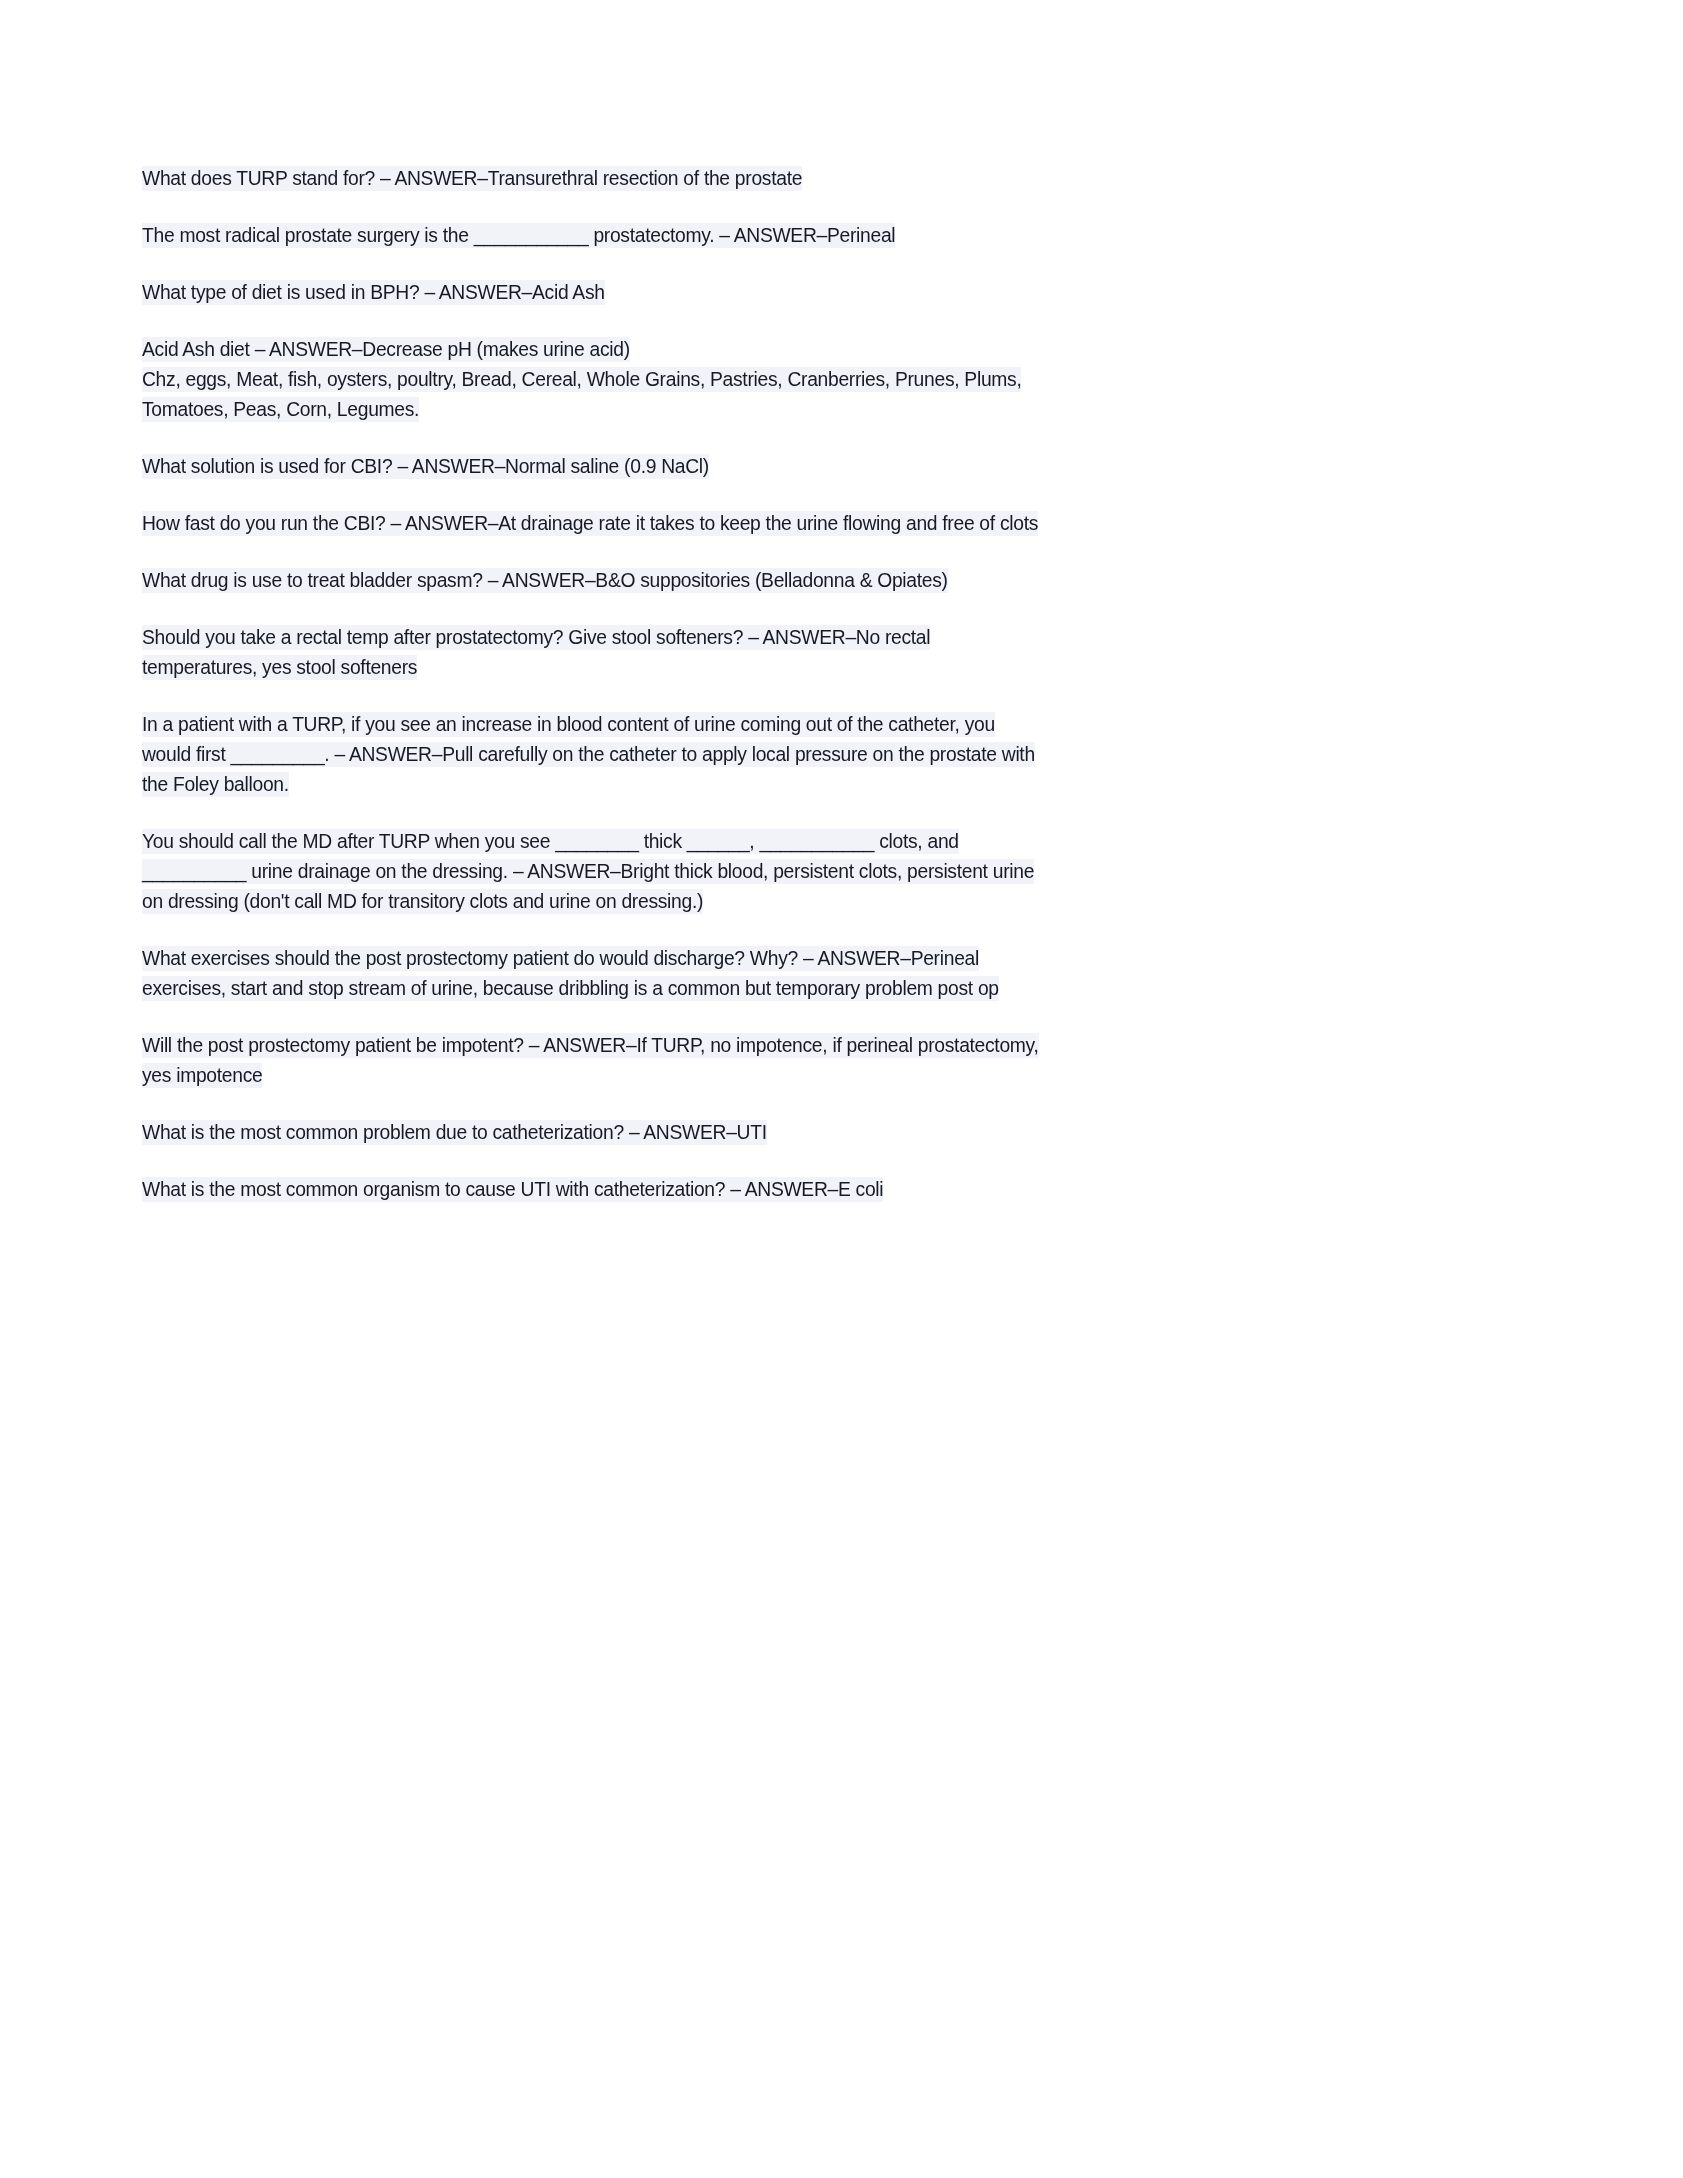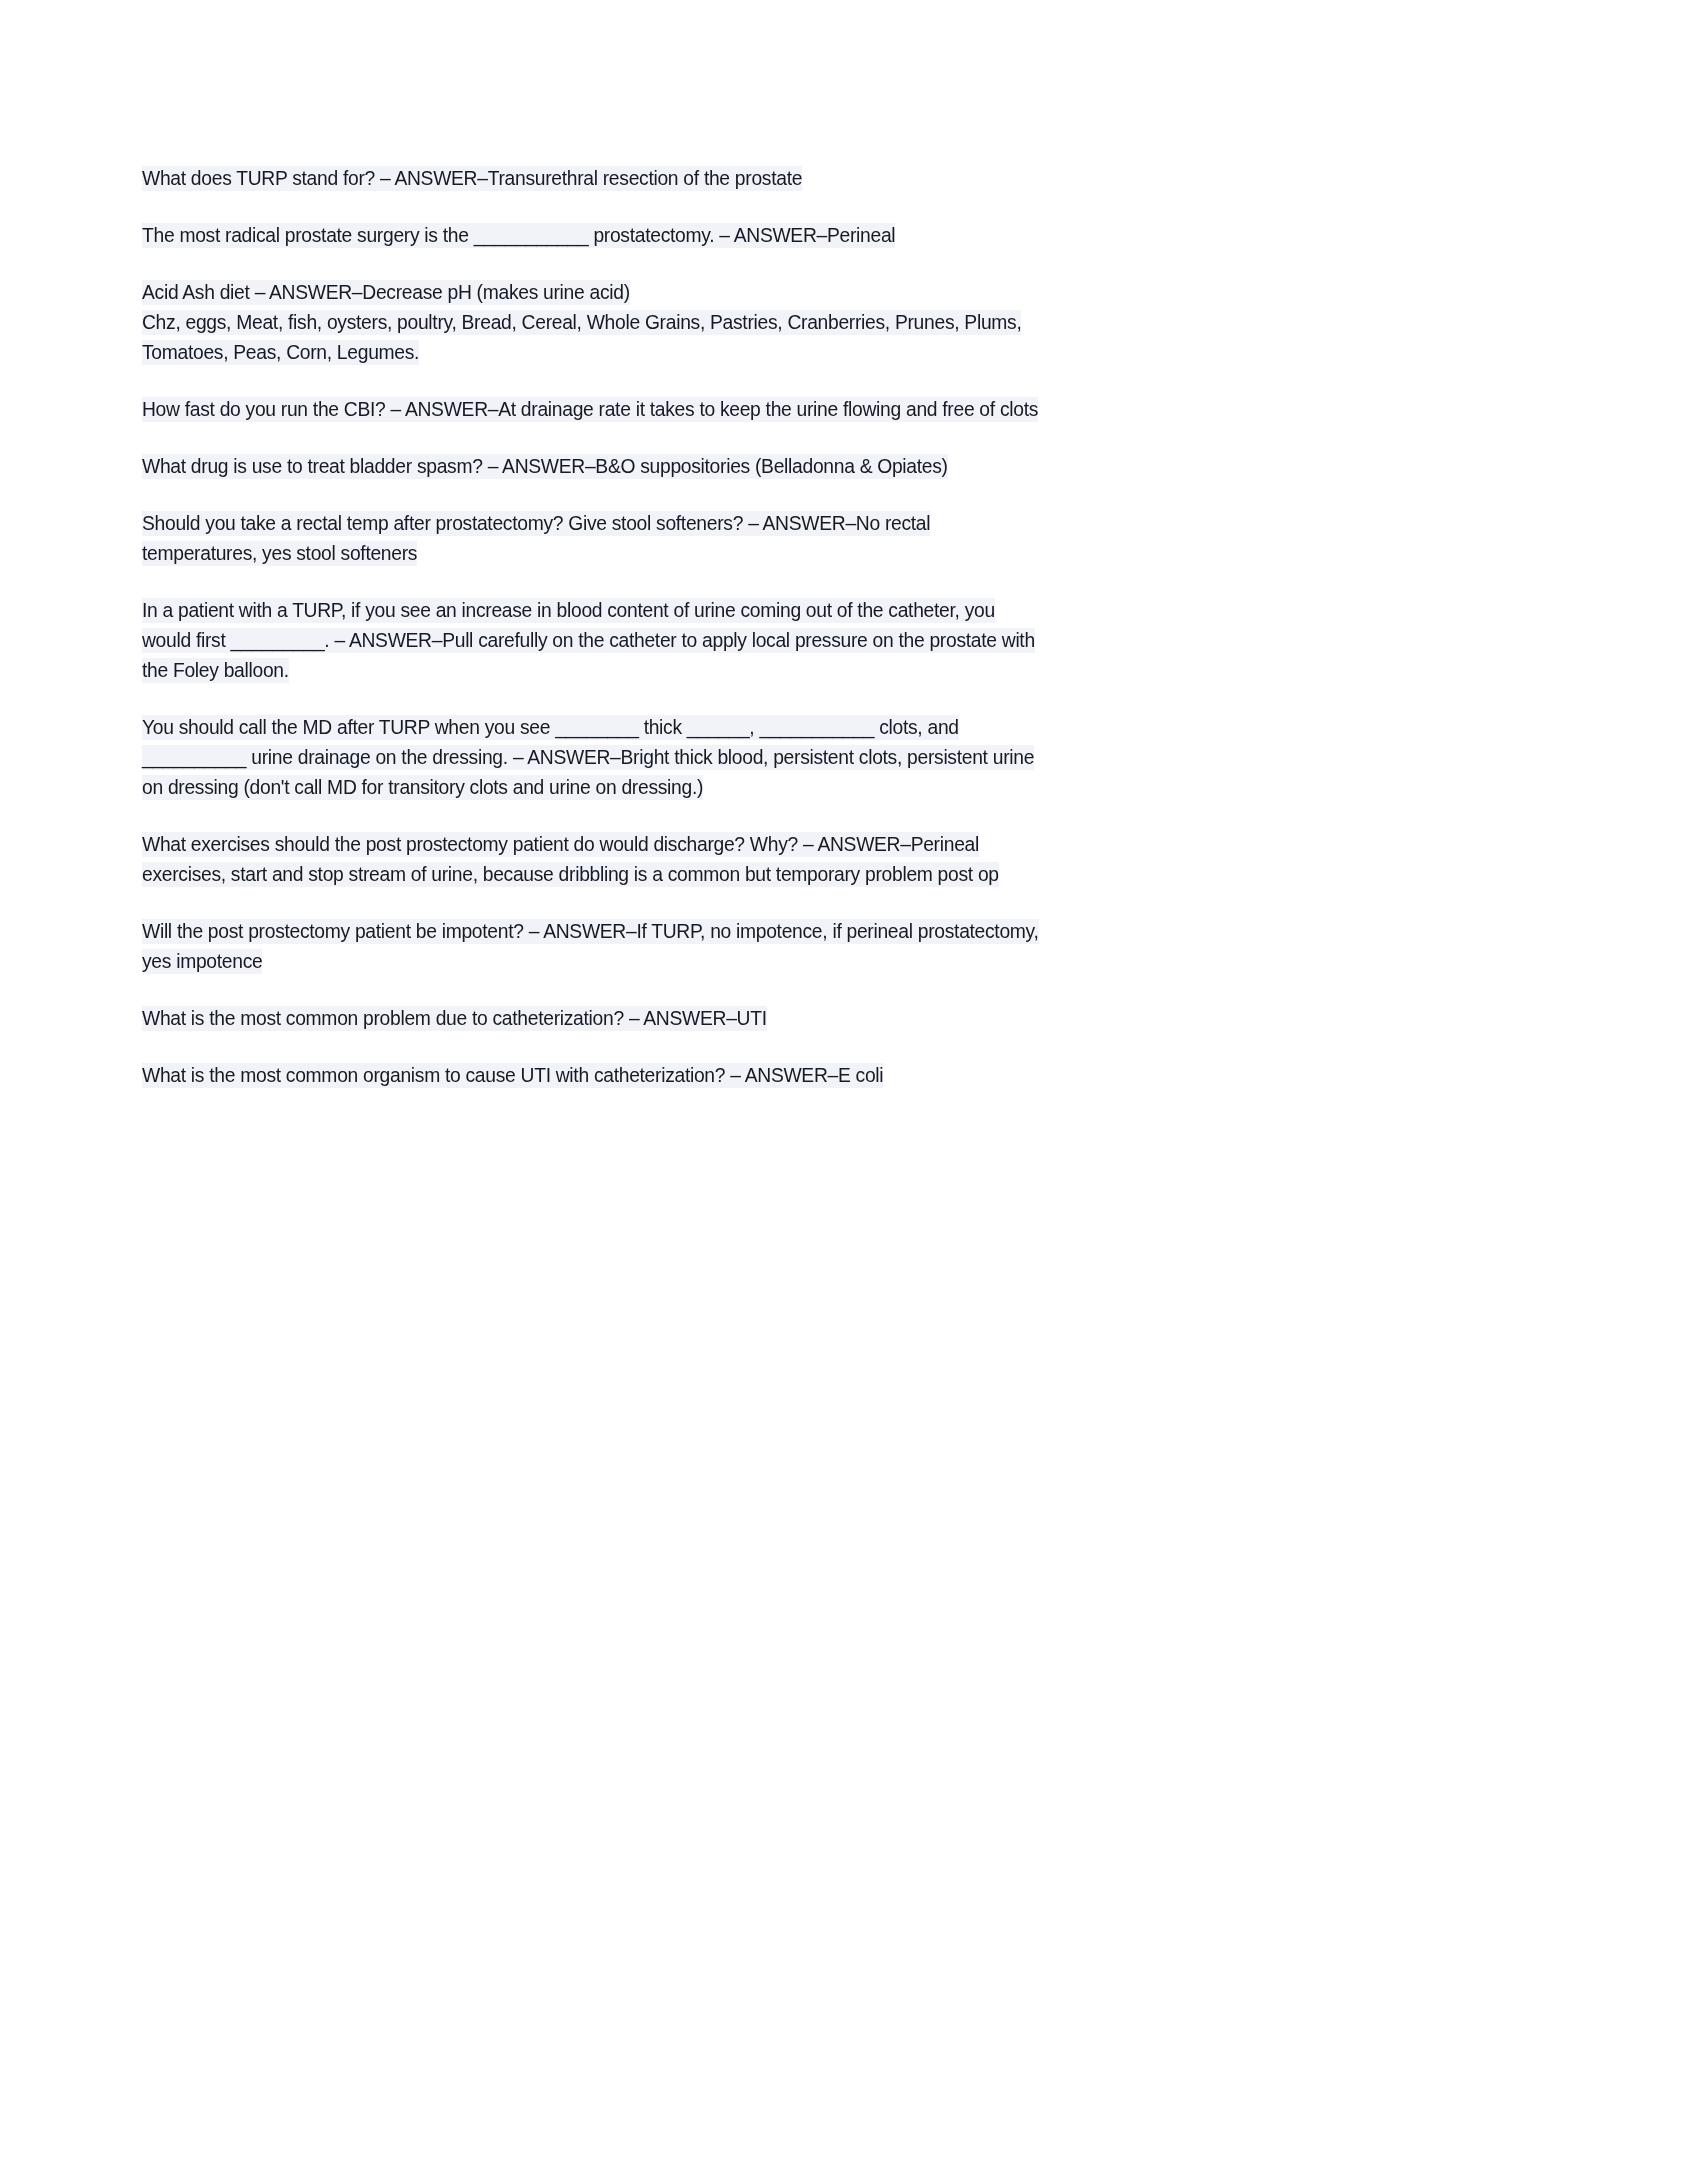--- a/index.html
+++ b/index.html
@@ -40,22 +40,24 @@
     box-decoration-break: clone;
   }
 </style>
 </head>
 <body>
 
 <div class="page">
   <div class="content" id="document-content">
       <p class="para"><span class="hl">What does TURP stand for? – ANSWER–Transurethral resection of the prostate</span></p>
       <p class="para"><span class="hl">The most radical prostate surgery is the ___________ prostatectomy. – ANSWER–Perineal</span></p>
+      <p class="para"><span class="hl">What type of diet is used in BPH? – ANSWER–Acid Ash</span></p>
       <p class="para"><span class="hl">Acid Ash diet – ANSWER–Decrease pH (makes urine acid)
 Chz, eggs, Meat, fish, oysters, poultry, Bread, Cereal, Whole Grains, Pastries, Cranberries, Prunes, Plums, Tomatoes, Peas, Corn, Legumes.</span></p>
+      <p class="para"><span class="hl">What solution is used for CBI? – ANSWER–Normal saline (0.9 NaCl)</span></p>
       <p class="para"><span class="hl">How fast do you run the CBI? – ANSWER–At drainage rate it takes to keep the urine flowing and free of clots</span></p>
       <p class="para"><span class="hl">What drug is use to treat bladder spasm? – ANSWER–B&amp;O suppositories (Belladonna &amp; Opiates)</span></p>
       <p class="para"><span class="hl">Should you take a rectal temp after prostatectomy? Give stool softeners? – ANSWER–No rectal temperatures, yes stool softeners</span></p>
       <p class="para"><span class="hl">In a patient with a TURP, if you see an increase in blood content of urine coming out of the catheter, you would first _________. – ANSWER–Pull carefully on the catheter to apply local pressure on the prostate with the Foley balloon.</span></p>
       <p class="para"><span class="hl">You should call the MD after TURP when you see ________ thick ______, ___________ clots, and __________ urine drainage on the dressing. – ANSWER–Bright thick blood, persistent clots, persistent urine on dressing (don't call MD for transitory clots and urine on dressing.)</span></p>
       <p class="para"><span class="hl">What exercises should the post prostectomy patient do would discharge? Why? – ANSWER–Perineal exercises, start and stop stream of urine, because dribbling is a common but temporary problem post op</span></p>
       <p class="para"><span class="hl">Will the post prostectomy patient be impotent? – ANSWER–If TURP, no impotence, if perineal prostatectomy, yes impotence</span></p>
       <p class="para"><span class="hl">What is the most common problem due to catheterization? – ANSWER–UTI</span></p>
       <p class="para"><span class="hl">What is the most common organism to cause UTI with catheterization? – ANSWER–E coli</span></p>
     </div>

